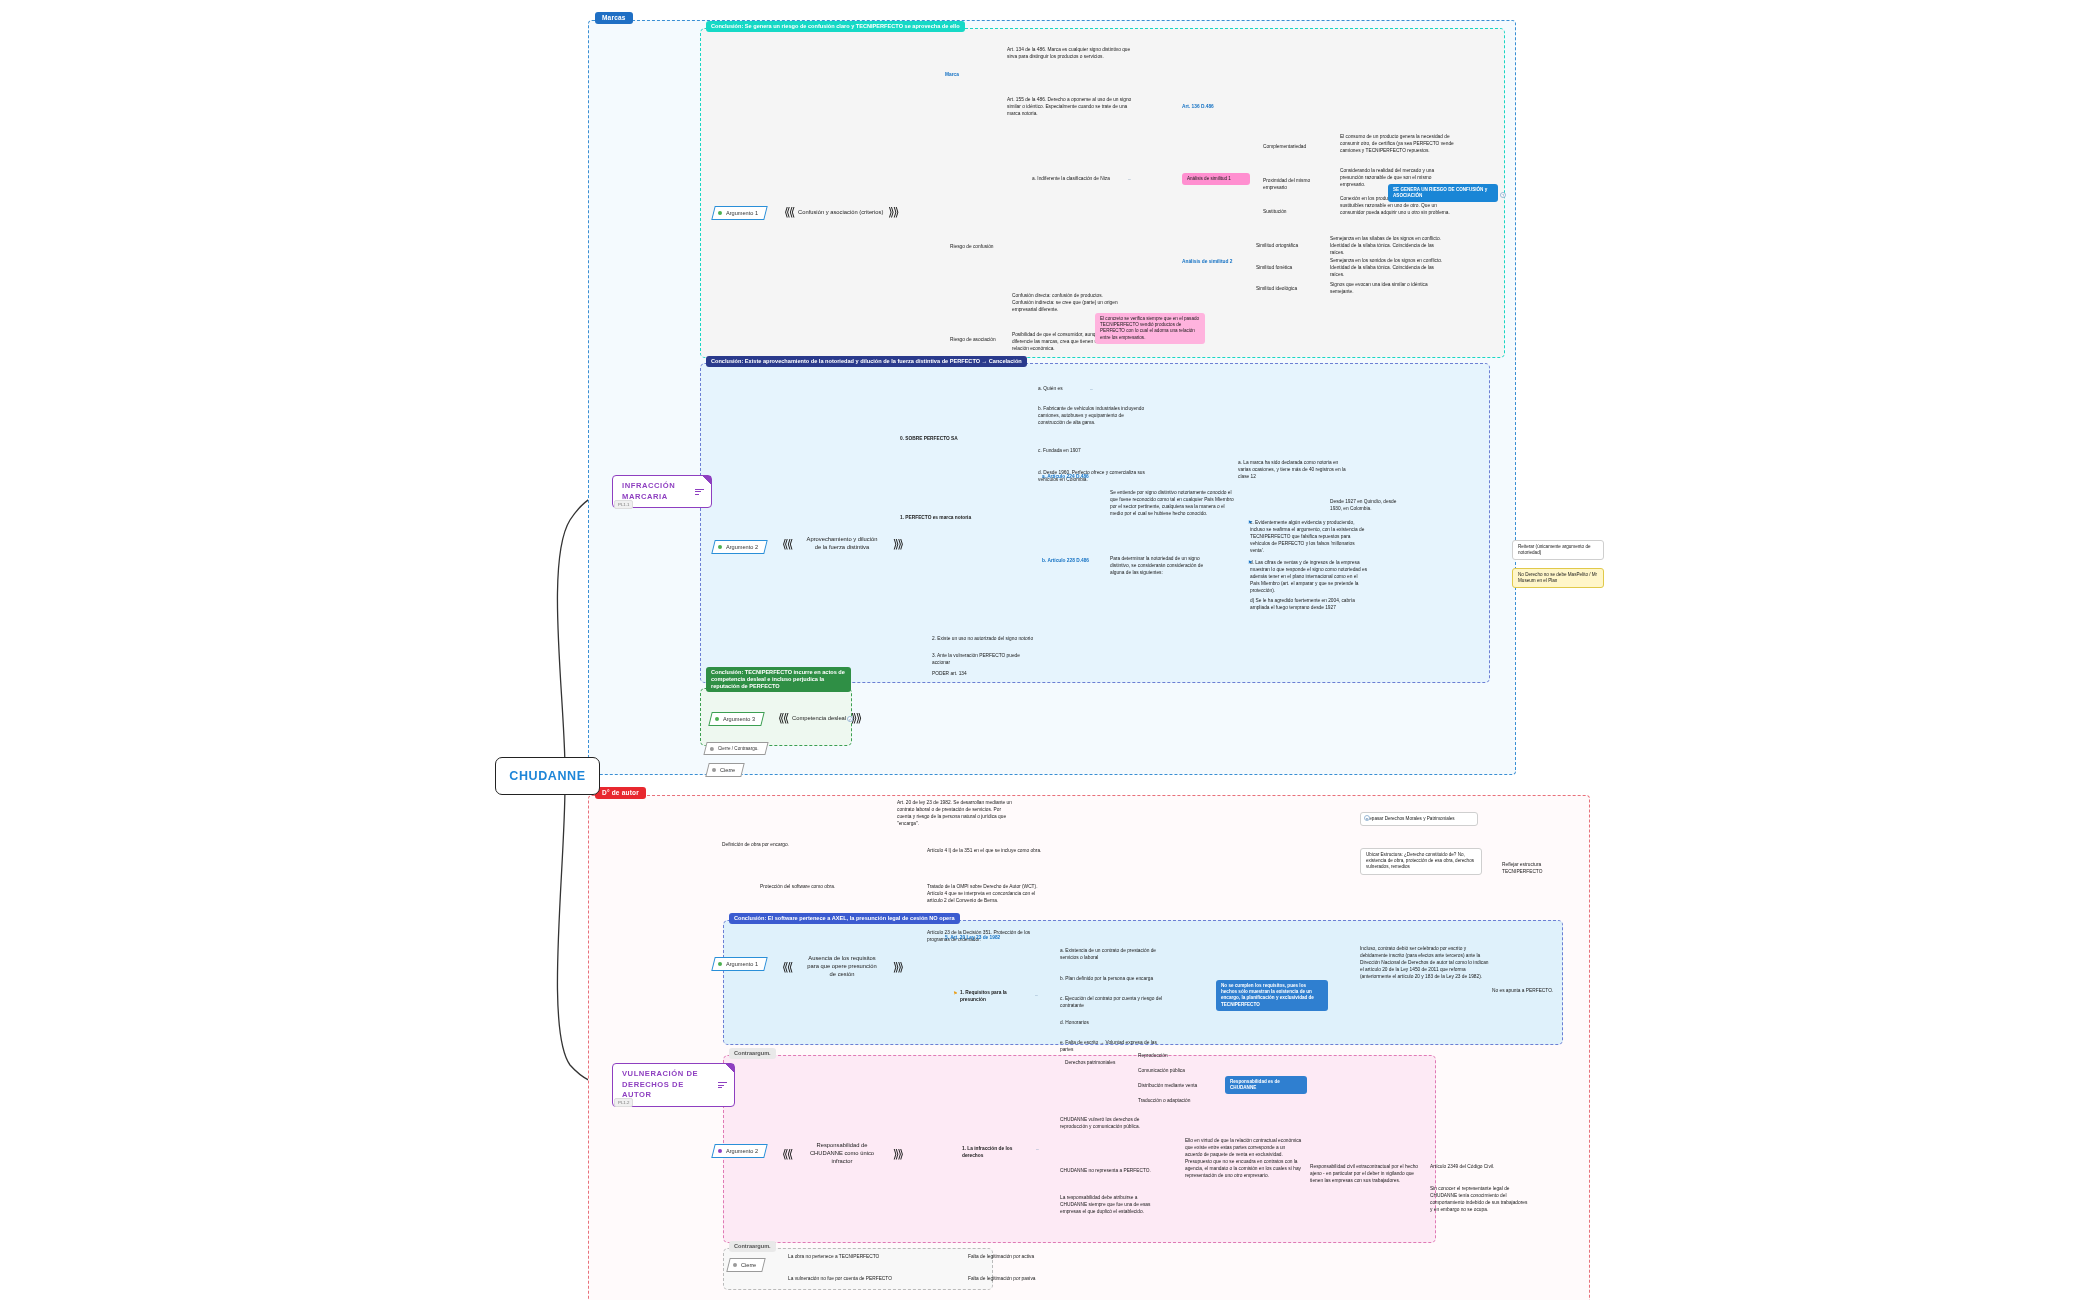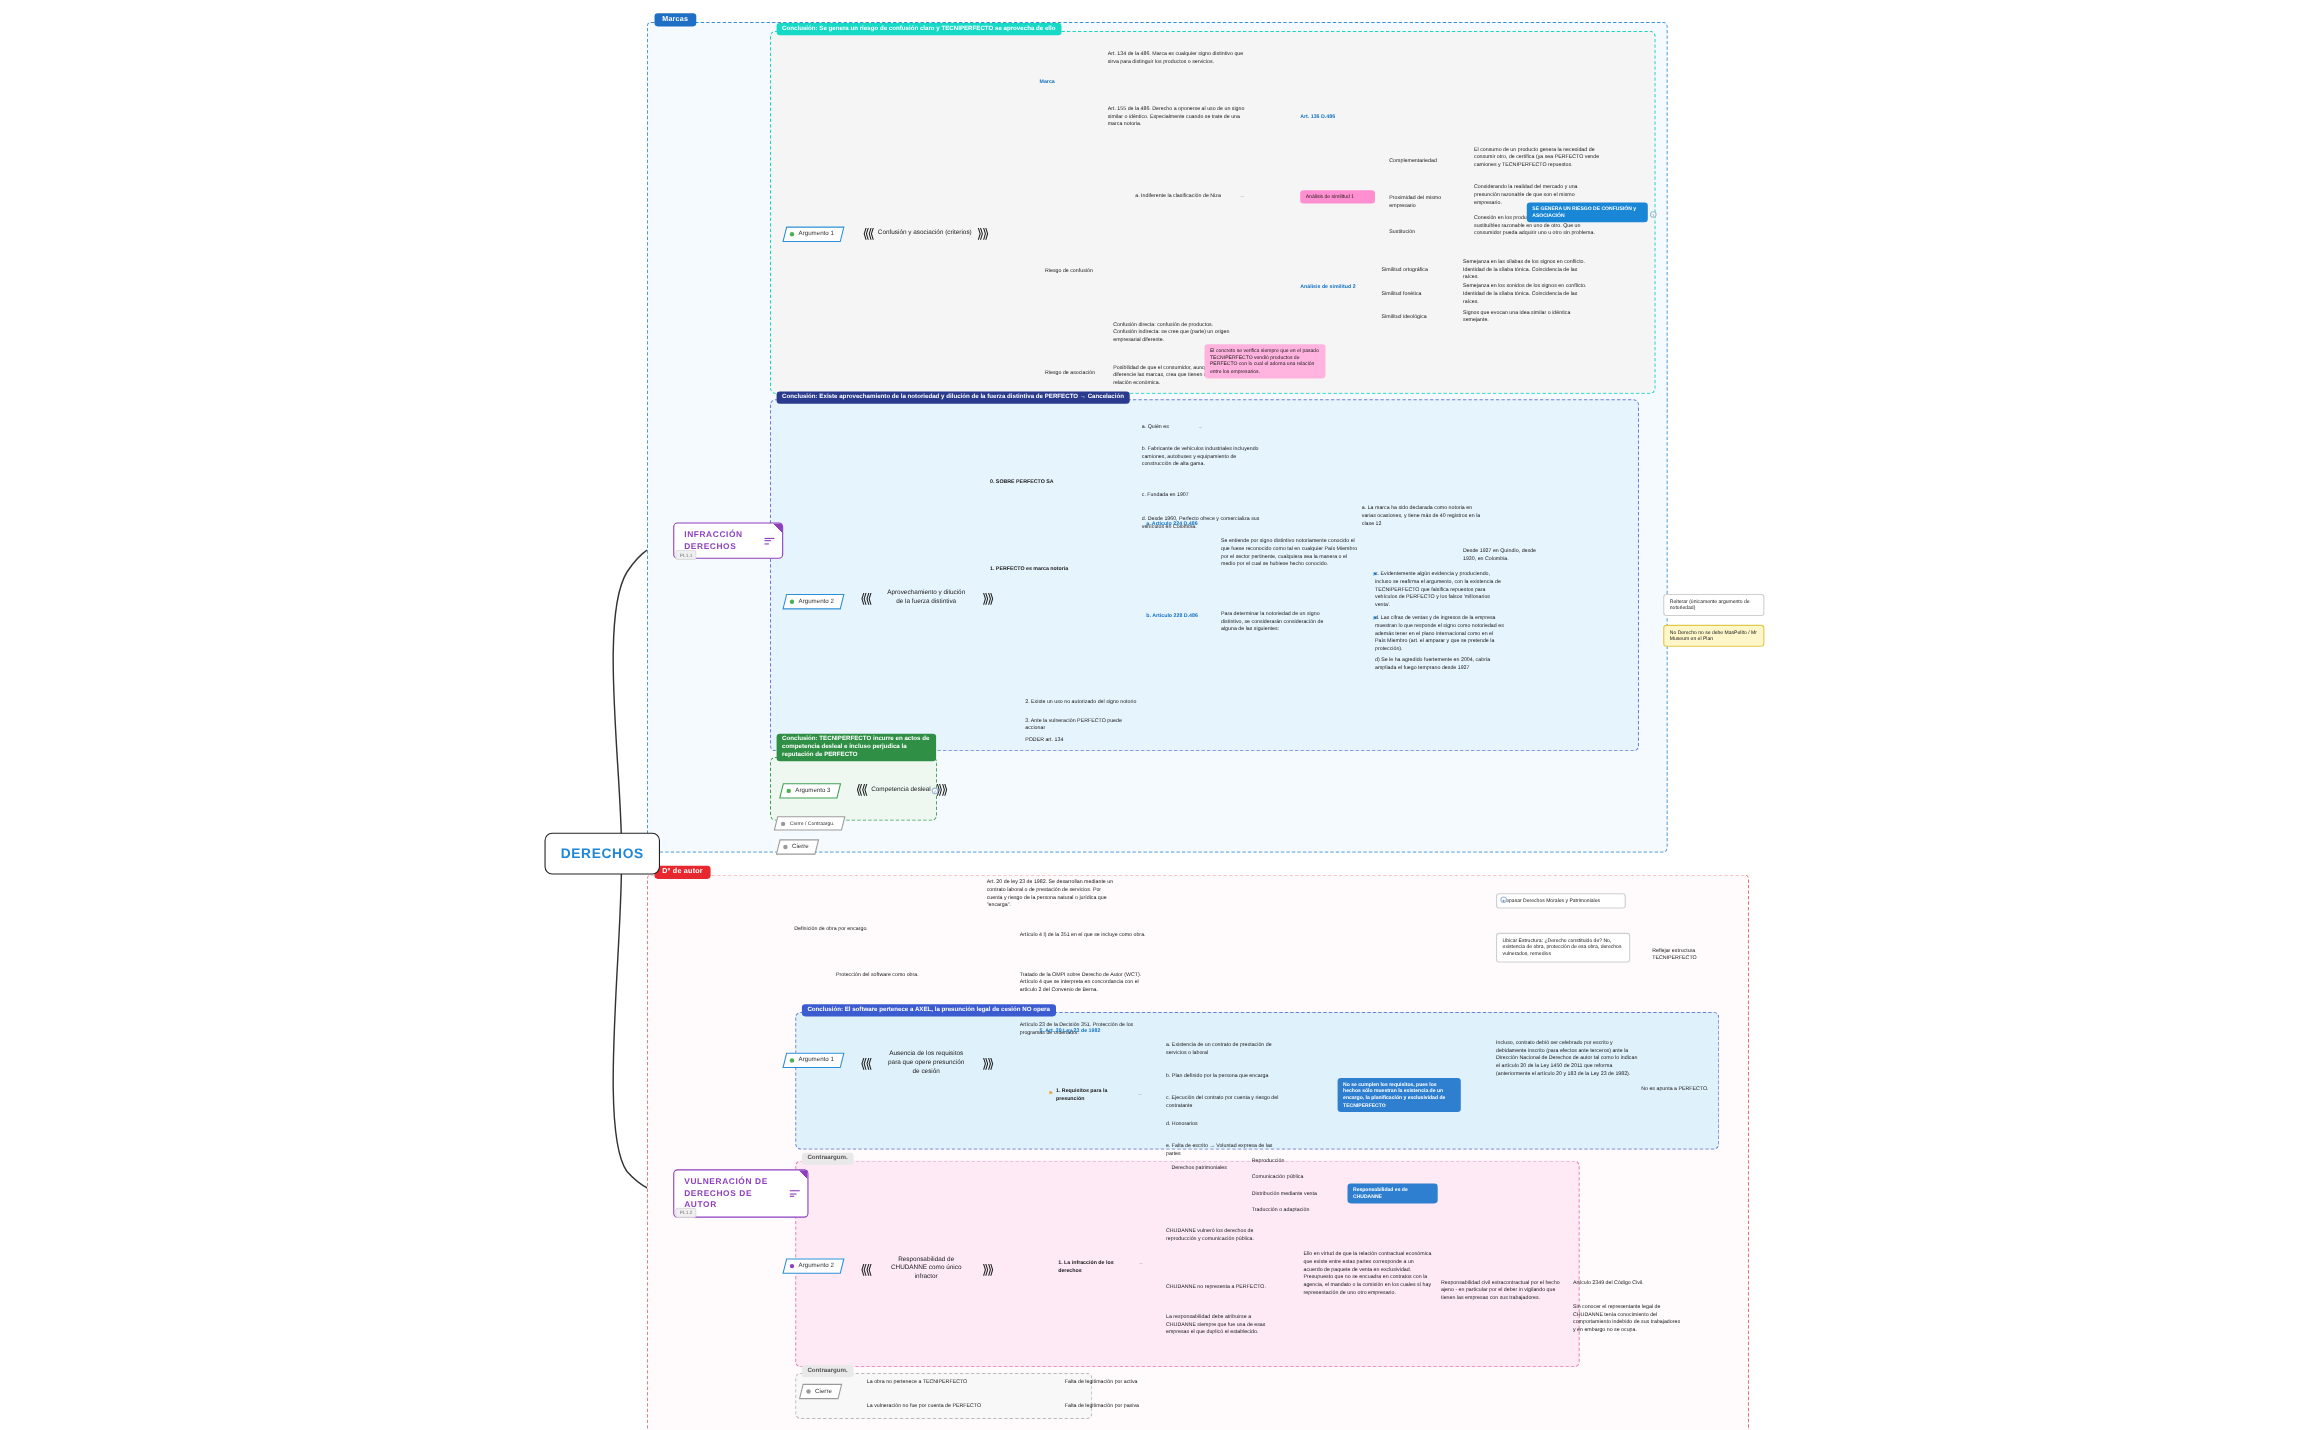--- a/index.html
+++ b/index.html
@@ -336,24 +336,24 @@
   </div>
 
   <div class="grp g-pink" style="left:723px; top:1055px; width:713px; height:188px;">
     <div class="grp-tag gt-pinkg">Contraargum.</div>
   </div>
 
   <div class="grp" style="left:723px; top:1248px; width:270px; height:42px; border:1.1px dashed #bbb; background:#f8f8f8;">
     <div class="grp-tag gt-pinkg">Contraargum.</div>
   </div>
 
-  <div class="center-node" style="left:495px; top:757px; width:105px; height:38px;">DERECHOS</div>
+  <div class="center-node" style="left:495px; top:757px; width:105px; height:38px;">CHUDANNE</div>
 
   <div class="main-node" style="left:612px; top:475px; width:100px;">
-    <span>INFRACCIÓN DERECHOS</span>
+    <span>INFRACCIÓN MARCARIA</span>
     <span class="fold"></span>
     <span class="menuicon">
         <i></i>
         <i></i>
         <i></i>
       </span>
   </div>
   <div class="badge-sub" style="left:614px; top:500px;">PL1.1</div>
 
   <div class="main-node" style="left:612px; top:1063px; width:123px;">

